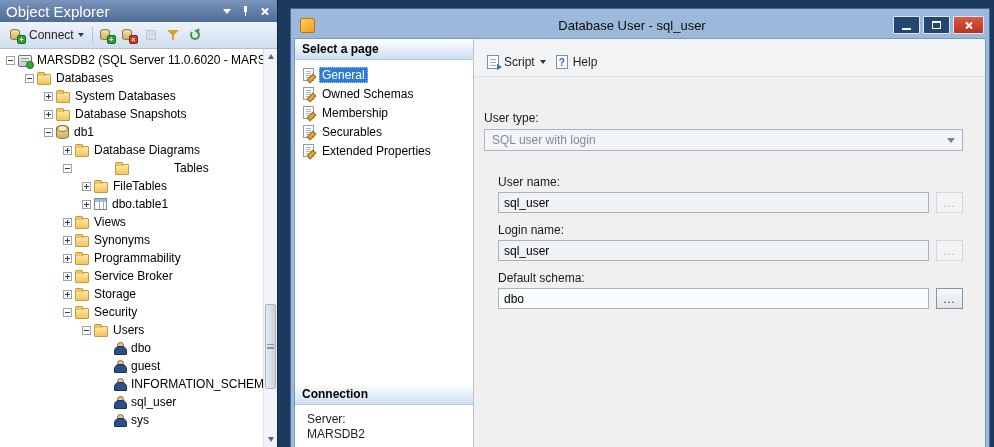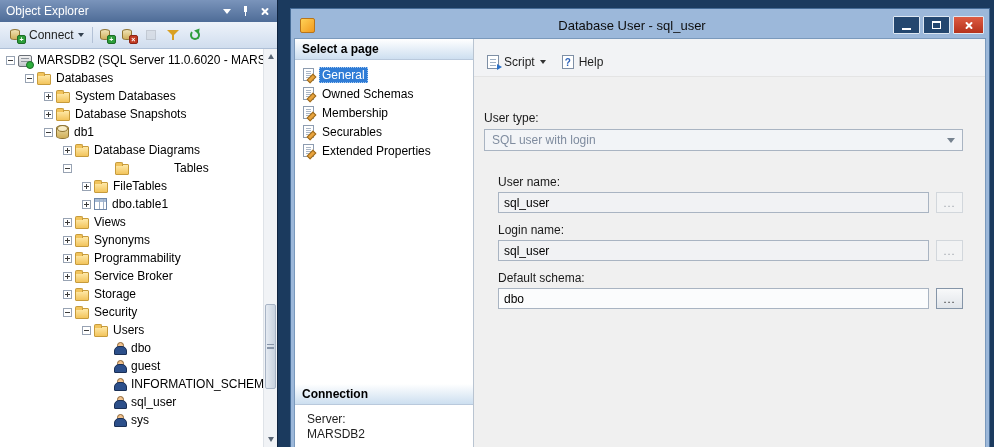--- a/index.html
+++ b/index.html
@@ -3,21 +3,21 @@
 <meta charset="utf-8">
 <style>
   *{margin:0;padding:0;box-sizing:border-box;}
   html,body{width:994px;height:447px;overflow:hidden;}
   body{position:relative;background:#1b3a5e;font-family:"Liberation Sans","DejaVu Sans",sans-serif;font-size:12px;color:#000;}
   button{font:inherit;background:none;border:none;padding:0;cursor:default;}
 
   
   #object-explorer{position:absolute;left:0;top:0;width:278px;height:447px;background:#fff;border-right:1px solid #0f2440;display:flex;flex-direction:column;}
   .oe-titlebar{height:22px;flex:0 0 22px;background:linear-gradient(180deg,#7a94bb,#4e6c97);display:flex;align-items:center;padding:0 4px 0 6px;color:#fff;}
-  .oe-title{flex:1;font-size:12px;white-space:nowrap;}
+  .oe-title{flex:1;font-size:15px;white-space:nowrap;}
   .oe-btn{width:17px;height:16px;display:flex;align-items:center;justify-content:center;margin-left:2px;}
   .chev-down{width:0;height:0;border-left:4px solid transparent;border-right:4px solid transparent;border-top:5px solid #fff;}
   .chev-down.dark{border-top-color:#33404f;border-left-width:3px;border-right-width:3px;border-top-width:4px;}
   .chev-down.sm{border-left-width:3px;border-right-width:3px;border-top-width:4px;border-top-color:#333;}
   .pin-shape{position:relative;width:9px;height:12px;}
   .pin-shape::before{content:'';position:absolute;left:3px;top:1px;width:3px;height:6px;background:#fff;}
   .pin-shape::after{content:'';position:absolute;left:4px;top:7px;width:1px;height:4px;background:#fff;}
   .x-glyph{position:relative;width:9px;height:9px;}
   .x-glyph::before,.x-glyph::after{content:'';position:absolute;left:4px;top:0;width:2px;height:9px;background:#fff;border-radius:1px;}
   .x-glyph::before{transform:rotate(45deg);}
@@ -92,21 +92,21 @@
   .plabel{padding:1px 3px;font-size:12px;color:#000;}
   .page-item.selected .plabel{background:#2f7cd6;color:#fff;outline:1px dotted #a9ccf2;outline-offset:-1px;}
   .icon-page{display:inline-block;width:11px;height:13px;background:#fff;border:1px solid #8d9cb0;position:relative;flex:0 0 11px;}
   .icon-page::before{content:'';position:absolute;left:2px;top:2px;right:2px;height:1px;background:#aab6c6;box-shadow:0 2px 0 #aab6c6,0 4px 0 #aab6c6,0 6px 0 #aab6c6;}
   .icon-page::after{content:'';position:absolute;right:-3px;bottom:-1px;width:7px;height:3px;background:#e8a33d;border:1px solid #9a6a1f;transform:rotate(-45deg);}
   .pane-spacer{height:224px;flex:0 0 224px;}
   .conn-lines{padding:7px 0 0 12px;font-size:12px;line-height:15px;color:#1e1e1e;}
   .conn-gap{height:8px;}
 
   .dlg-main{flex:1;display:flex;flex-direction:column;background:#f0f0f0;overflow:hidden;}
-  .main-toolbar{height:38px;flex:0 0 38px;display:flex;padding:10px 8px 2px;gap:6px;background:#f2f3f5;border-bottom:1px solid #e4e4e4;}
+  .main-toolbar{height:38px;flex:0 0 38px;display:flex;padding:10px 8px 2px;background:#f2f3f5;border-bottom:1px solid #e4e4e4;}
   .tbtn{display:flex;align-items:center;gap:5px;padding:3px 5px;color:#1e1e1e;font-size:12px;}
   .icon-script{display:inline-block;width:12px;height:14px;background:#fff;border:1px solid #7e8fa5;position:relative;}
   .icon-script::before{content:'';position:absolute;left:2px;top:3px;width:6px;height:1px;background:#9fb0c4;box-shadow:0 3px 0 #9fb0c4,0 6px 0 #9fb0c4;}
   .icon-script::after{content:'';position:absolute;right:-4px;bottom:-2px;border-top:3px solid transparent;border-bottom:3px solid transparent;border-left:5px solid #2d72c8;}
   .icon-help{display:inline-block;width:12px;height:14px;background:#fff;border:1px solid #7e8fa5;position:relative;}
   .icon-help::after{content:'?';position:absolute;left:0;right:0;top:0;text-align:center;color:#2d62b8;font-weight:bold;font-size:10px;line-height:13px;}
 
   .form-area{flex:1;padding:10px 22px 0 10px;}
   .form-label{font-size:12px;color:#1a1a1a;margin:24px 0 4px;}
   .combo{height:22px;border:1px solid #a9b4c2;background:#f2f4f7;display:flex;align-items:center;padding:0 7px;color:#7f8c9f;font-size:12px;}

